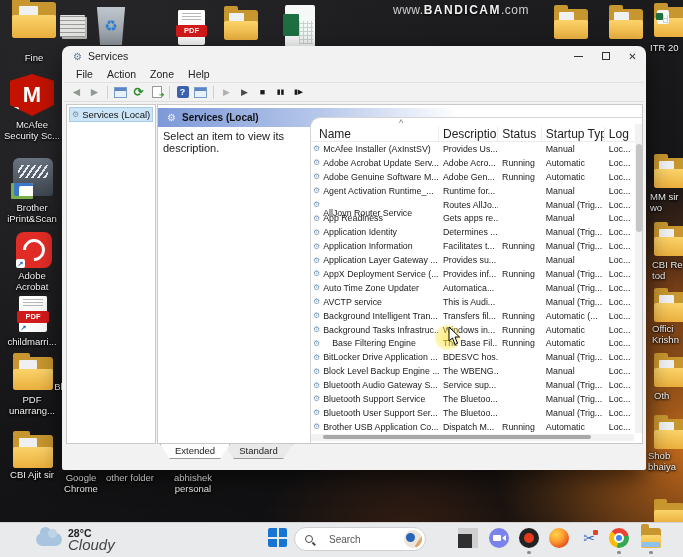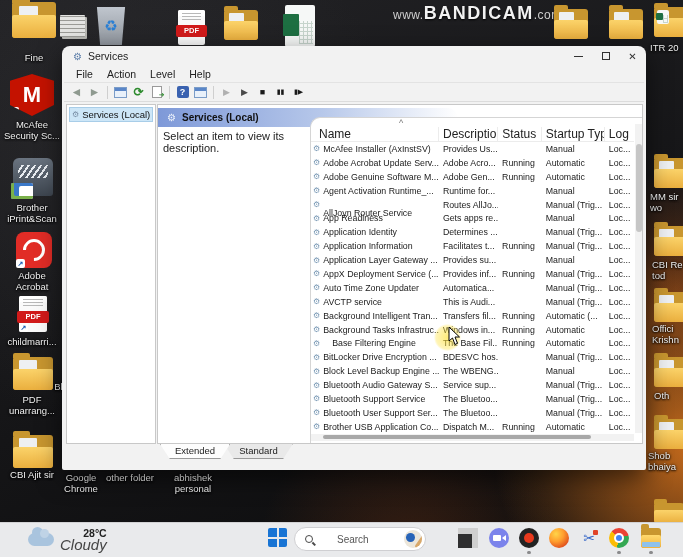--- a/index.html
+++ b/index.html
@@ -13,21 +13,21 @@
     background-color:#141414;
     background-image:
       radial-gradient(circle at 101% 80%, rgba(228,122,30,.85), rgba(228,122,30,0) 24%),
       radial-gradient(circle at 99% 52%, rgba(190,88,22,.45), transparent 16%),
       radial-gradient(circle at 60% 100%, rgba(150,66,20,.30), transparent 22%),
       radial-gradient(circle at 20% 30%, rgba(70,70,74,.25), transparent 40%),
       linear-gradient(160deg,#232326 0%,#151517 55%,#0b0b0c 100%);
   }
   
   .watermark{position:absolute;left:393px;top:3px;color:#cfcfcf;font-size:12px;letter-spacing:.5px;}
-  .watermark b{font-size:18px;font-weight:bold;color:#f2f2f2;letter-spacing:1.5px;text-shadow:0 1px 2px #000;}
+  .watermark b{font-size:12px;font-weight:bold;color:#f2f2f2;letter-spacing:1.5px;text-shadow:0 1px 2px #000;}
   
   .dlabel{position:absolute;color:#f2f2f2;font-size:9.5px;line-height:11px;text-align:center;
     white-space:pre-line;text-shadow:0 1px 2px #000,0 0 3px #000;}
   .folder{position:absolute;}
   .f-back{position:absolute;inset:0;background:var(--folder-back);border-radius:2px 3px 3px 3px;}
   .f-back::before{content:"";position:absolute;top:-4px;left:0;width:42%;height:5px;background:var(--folder-back);border-radius:2px 2px 0 0;}
   .f-front{position:absolute;left:0;right:0;bottom:0;height:64%;background:linear-gradient(180deg,var(--folder-front1),var(--folder-front2));border-radius:2px 2px 3px 3px;}
   .f-paper{position:absolute;left:15%;top:10%;width:45%;height:38%;background:#eef0f2;border-radius:1px;}
   .sc-badge{position:absolute;left:0;bottom:0;width:9px;height:9px;background:#fff;border-radius:2px;
     color:#1558b0;font-size:7px;line-height:9px;text-align:center;font-weight:bold;}
@@ -108,33 +108,33 @@
   .tabs{position:absolute;left:98px;top:398px;display:flex;}
   .tab{height:15px;padding:0 14px;font-size:9.5px;line-height:14px;color:#222;background:#e9e9e9;border:1px solid #9a9a9a;border-top:none;
     clip-path:polygon(0 0,100% 0,86% 100%,14% 100%);margin-right:-6px;}
   .tab.active{background:#fdfdfd;z-index:2;}
   
   .cursor-glow{position:absolute;left:434px;top:324px;width:27px;height:27px;border-radius:50%;
     background:radial-gradient(circle,rgba(255,225,50,.65) 0%,rgba(255,225,50,.35) 60%,rgba(255,225,50,0) 72%);}
   .cursor{position:absolute;left:448px;top:326px;}
   
   .taskbar{position:absolute;left:0;right:0;bottom:0;height:35px;background:#e9eaec;border-top:1px solid #d2d2d4;}
-  .weather{position:absolute;left:28px;top:4px;display:flex;align-items:center;text-align:right;}
+  .weather{position:absolute;left:36px;top:4px;display:flex;align-items:center;}
   .cloud{position:relative;width:26px;height:13px;background:#a9c4de;border-radius:8px;margin-right:6px;}
   .cloud::before{content:"";position:absolute;left:4px;top:-6px;width:11px;height:11px;background:#a9c4de;border-radius:50%;}
   .cloud::after{content:"";position:absolute;left:12px;top:-4px;width:9px;height:9px;background:#bfd3e6;border-radius:50%;}
   .wtemp{font-size:10.5px;color:#222;font-weight:bold;line-height:12px;}
   .wcond{font-size:15px;color:#444;line-height:12px;font-style:italic;}
   .startbtn{position:absolute;left:268px;top:528px;width:19px;height:19px;background:var(--start-blue);border-radius:2px;}
   .startbtn::before{content:"";position:absolute;left:0;right:0;top:8.5px;height:2px;background:#e9eaec;}
   .startbtn::after{content:"";position:absolute;top:0;bottom:0;left:8.5px;width:2px;background:#e9eaec;}
   .searchpill{position:absolute;left:294px;top:527px;width:132px;height:24px;background:#fff;border:1px solid #cfcfd2;border-radius:12px;display:flex;align-items:center;}
   .mag{position:relative;width:8px;height:8px;border:1.5px solid #4a4a4a;border-radius:50%;margin-left:10px;}
   .mag::after{content:"";position:absolute;left:6px;top:7px;width:4px;height:1.5px;background:#4a4a4a;transform:rotate(45deg);}
-  .searchtext{margin-left:24px;font-size:10px;color:#555;}
+  .searchtext{margin-left:16px;font-size:10px;color:#555;}
   .cricket{position:absolute;right:3px;top:2px;width:18px;height:18px;border-radius:50%;background:#ece6da;overflow:hidden;}
   .cricket::before{content:"";position:absolute;left:2px;top:3px;width:9px;height:9px;background:#2864b8;border-radius:50%;}
   .cricket::after{content:"";position:absolute;right:0px;top:5px;width:4px;height:14px;background:#d8a86a;transform:rotate(35deg);border-radius:2px;}
   .tkicon{position:absolute;top:528px;width:20px;height:20px;}
   .taskview{background:#cfcfcf;}
   .taskview::after{content:"";position:absolute;left:0;bottom:0;width:14px;height:14px;background:#2f2f30;}
   .chat{border-radius:50%;background:#7b83eb;}
   .chat::before{content:"";position:absolute;left:4px;top:7px;width:8px;height:6px;background:#fff;border-radius:1px;}
   .chat::after{content:"";position:absolute;right:3px;top:7px;border-top:3px solid transparent;border-bottom:3px solid transparent;border-right:4px solid #fff;}
   .rec{border-radius:50%;background:#232323;}
@@ -280,21 +280,21 @@
           </span>
         <span class="wc">
             <span class="max"></span>
           </span>
         <span class="wc">✕</span>
       </div>
     </div>
     <div class="menubar">
         <span class="menu-item">File</span>
         <span class="menu-item">Action</span>
-        <span class="menu-item">Level</span>
+        <span class="menu-item">Zone</span>
         <span class="menu-item">Help</span>
       </div>
     <div class="toolbar">
       <span class="tb nav-arrow">◄</span>
       <span class="tb nav-arrow">►</span>
       <span class="tsep"></span>
       <span class="tb">
           <span class="ticon-win"></span>
         </span>
       <span class="tb ticon-refresh">⟳</span>
@@ -486,21 +486,21 @@
                 <span style="overflow: hidden; white-space: nowrap; margin-left: 9px;">Base Filtering Engine</span>
               </span>
               <span class="cell desc">The Base Fil...</span>
               <span class="cell status">Running</span>
               <span class="cell startup">Automatic</span>
               <span class="cell logon">Loc...</span>
             </div>
             <div class="srow">
               <span class="cell name">
                 <span class="gear">⚙</span>
-                <span style="overflow: hidden; white-space: nowrap;">BitLocker Drive Encryption ...</span>
+                <span style="overflow: hidden; white-space: nowrap;">BitLocker Drive Application ...</span>
               </span>
               <span class="cell desc">BDESVC hos...</span>
               <span class="cell status"></span>
               <span class="cell startup">Manual (Trig...</span>
               <span class="cell logon">Loc...</span>
             </div>
             <div class="srow">
               <span class="cell name">
                 <span class="gear">⚙</span>
                 <span style="overflow: hidden; white-space: nowrap;">Block Level Backup Engine ...</span>

